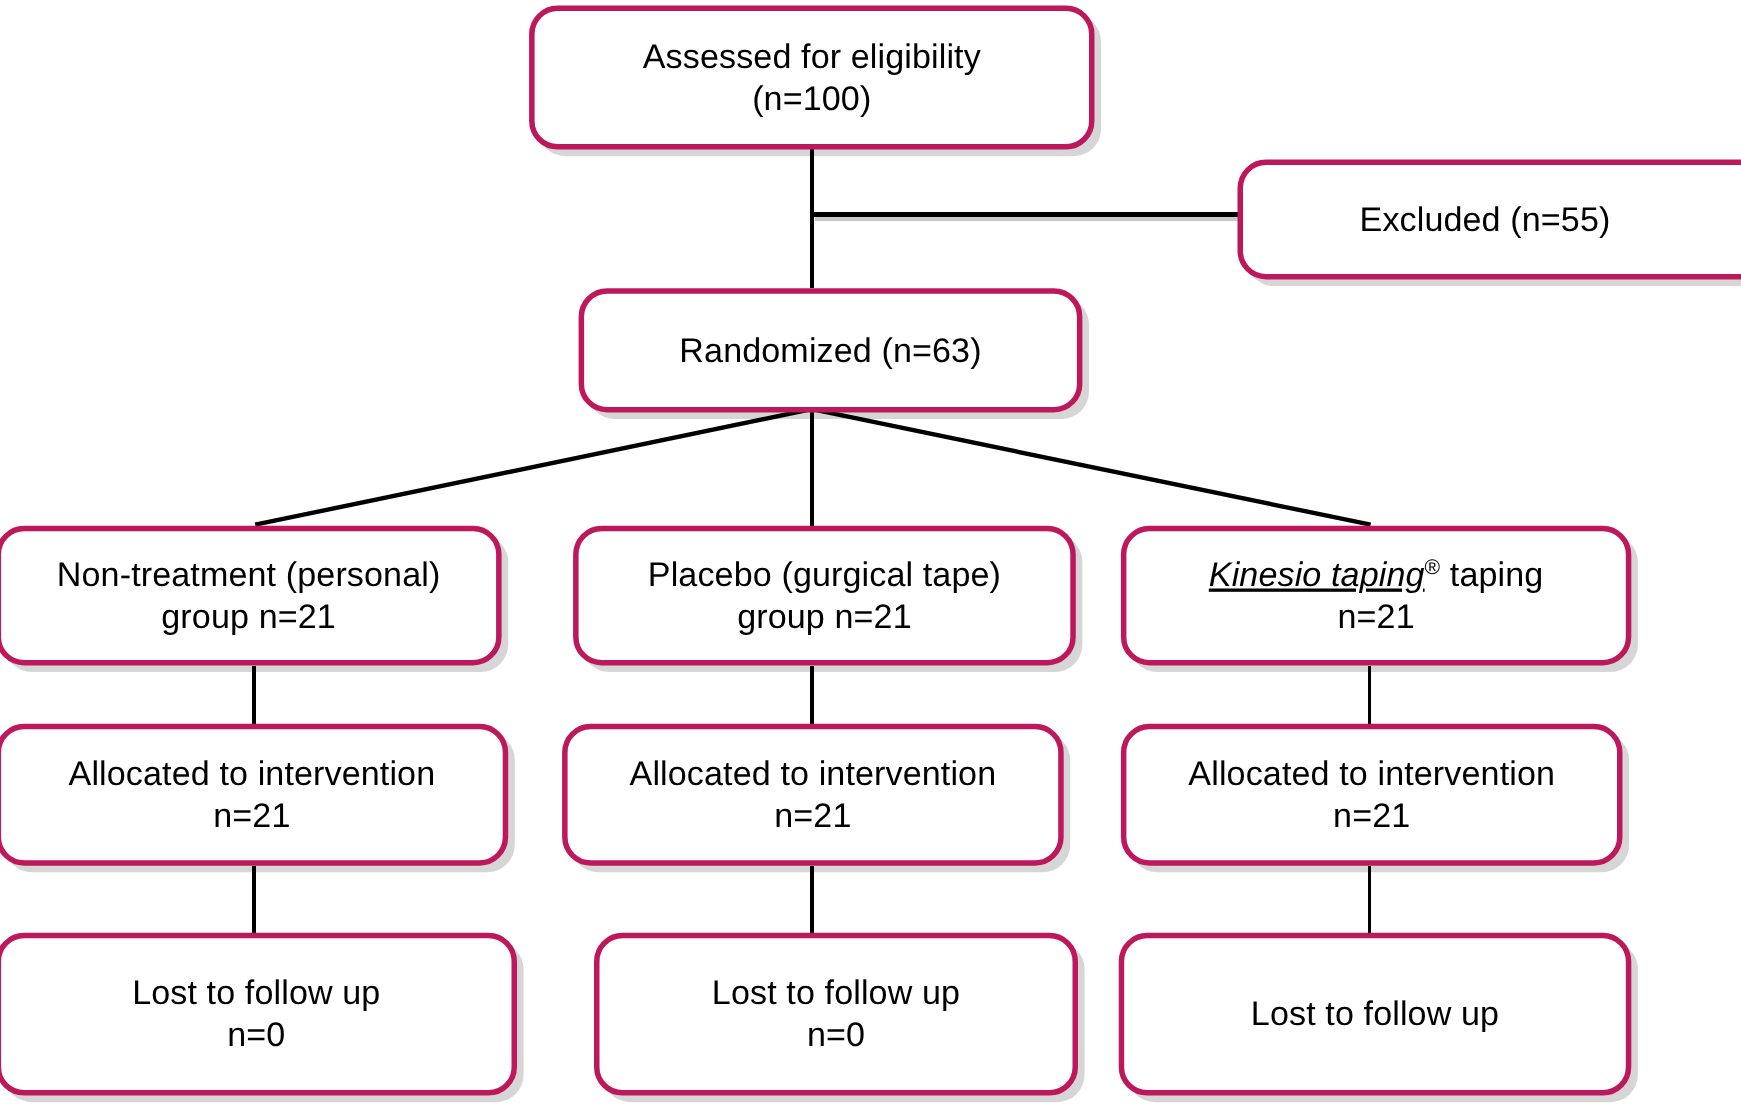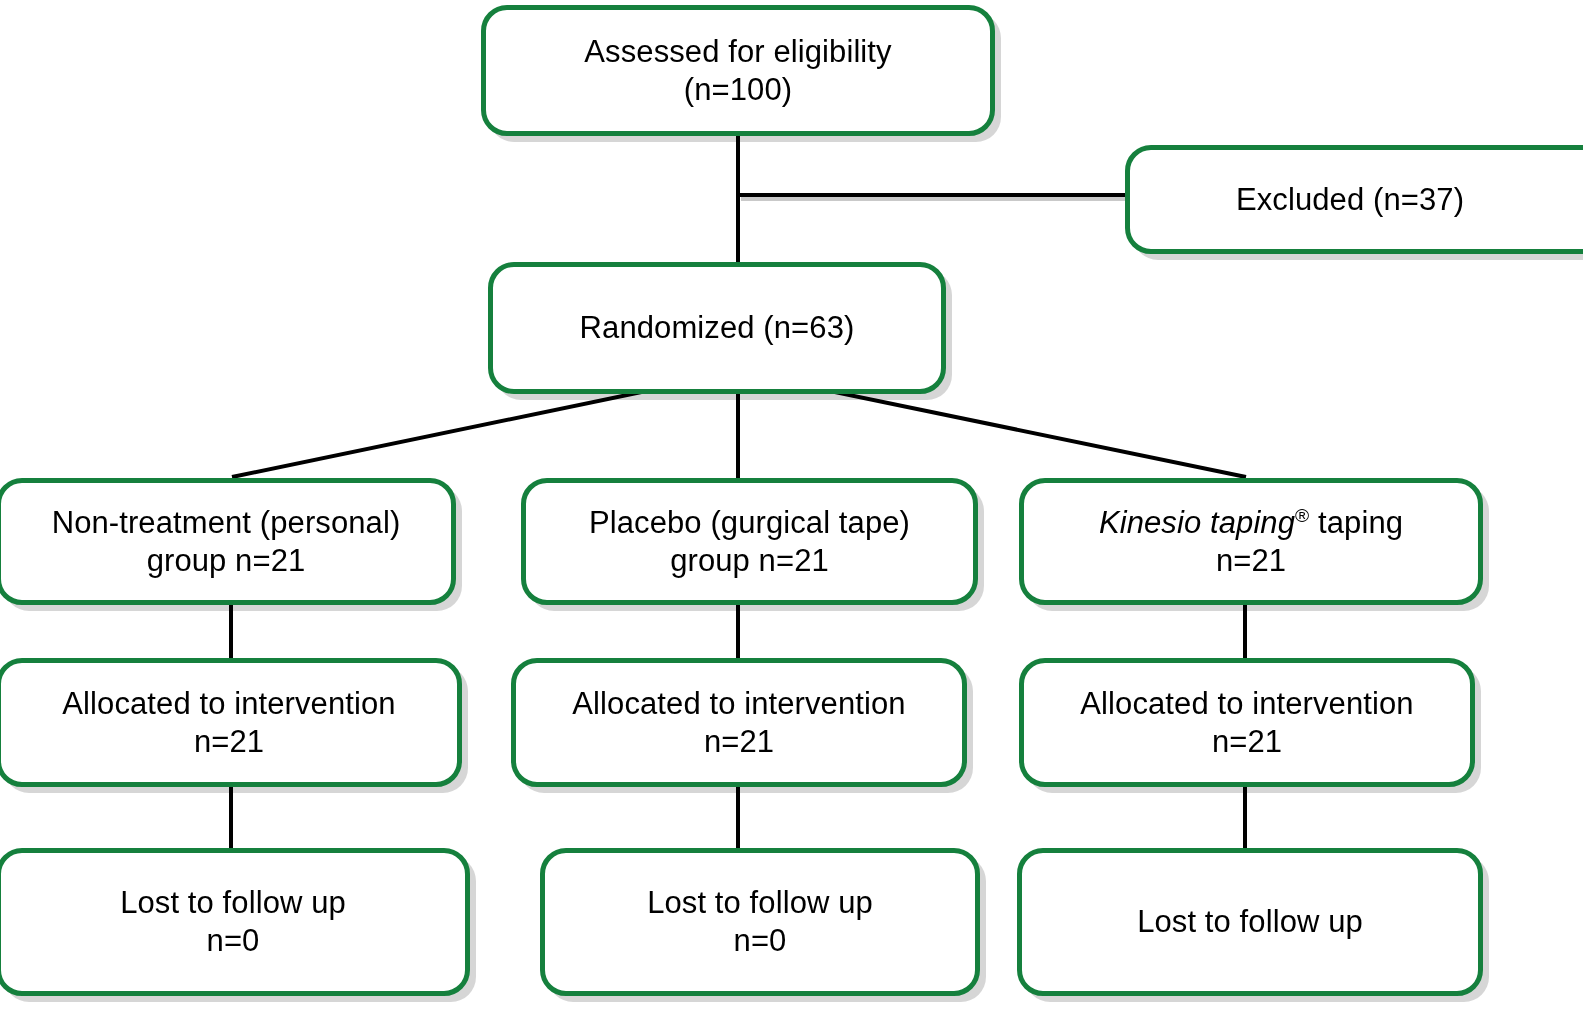--- a/index.html
+++ b/index.html
@@ -22,39 +22,40 @@
     position: absolute;
     left: 0;
     top: 0;
     width: 1583px;
     height: 1011px;
   }
   .node {
     position: absolute;
     box-sizing: border-box;
     background: #ffffff;
-    border: 5px solid #15803d;
+    border: 5px solid #be185d;
     border-radius: 26px;
     display: flex;
     align-items: center;
     justify-content: center;
     text-align: center;
     color: #000000;
     font-size: 31px;
     line-height: 1.22;
     letter-spacing: 0.1px;
     box-shadow: 7px 7px 0 -1px rgba(0,0,0,0.16);
     z-index: 2;
   }
   .node .txt {
     padding: 0 8px;
     white-space: pre-line;
   }
   .italicbrand {
     font-style: italic;
+    text-decoration: underline;
   }
   .sup {
     font-style: normal;
     font-size: 0.62em;
     vertical-align: super;
     line-height: 0;
   }
 </style>
 </head>
 <body>
@@ -89,24 +90,24 @@
       <line x1="738" y1="787" x2="738" y2="848"></line>
       <line x1="1245" y1="787" x2="1245" y2="848"></line>
     </g>
   </svg>
 
   <div class="node" style="left:481px; top:5px; width:514px; height:131px;">
     <div class="txt"><span>Assessed for eligibility</span><br><span>(n=100)</span></div>
   </div>
 
   <div class="node" style="left:1125px; top:145px; width:520px; height:109px;">
-    <div class="txt" style="padding-right:78px;"><span>Excluded (n=37)</span></div>
+    <div class="txt" style="padding-right:78px;"><span>Excluded (n=55)</span></div>
   </div>
 
-  <div class="node" style="left:488px; top:262px; width:458px; height:132px;">
+  <div class="node" style="left:526px; top:262px; width:458px; height:113px;">
     <div class="txt"><span>Randomized (n=63)</span></div>
   </div>
 
   <div class="node" style="left:-4px; top:478px; width:460px; height:127px;">
     <div class="txt"><span>Non-treatment (personal)</span><br><span>group n=21</span></div>
   </div>
 
   <div class="node" style="left:521px; top:478px; width:457px; height:127px;">
     <div class="txt"><span>Placebo (gurgical tape)</span><br><span>group n=21</span></div>
   </div>

